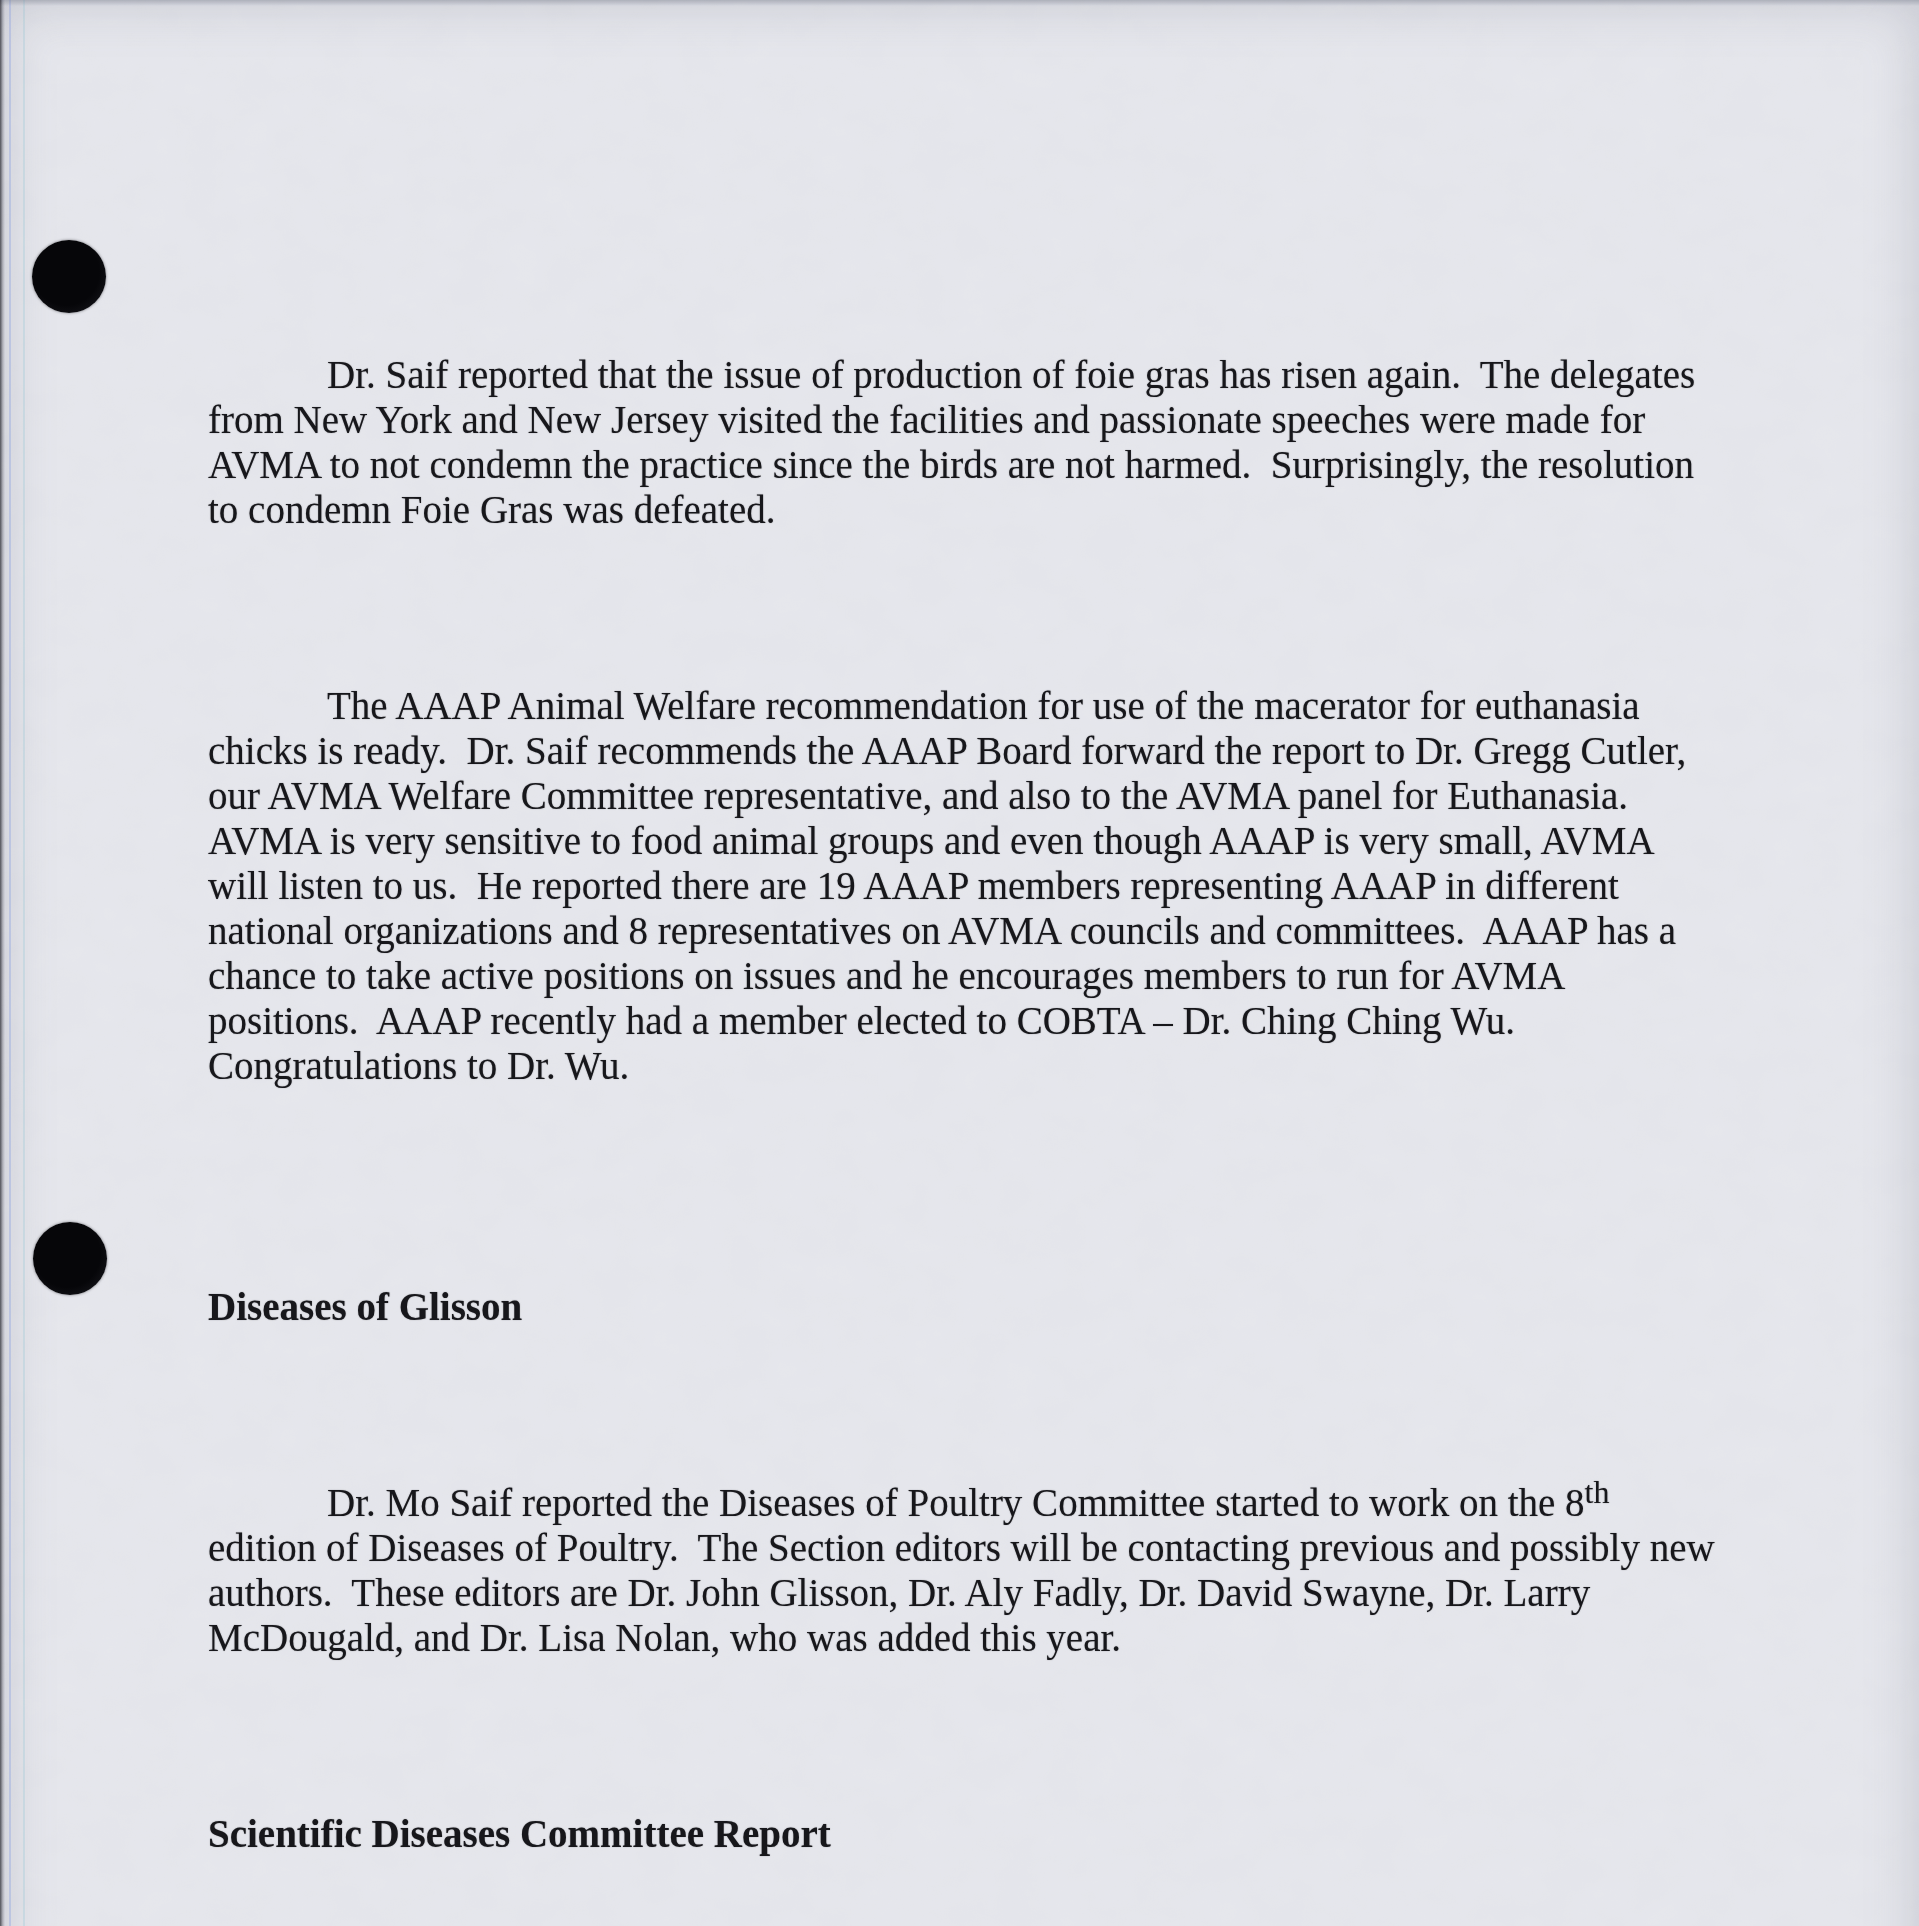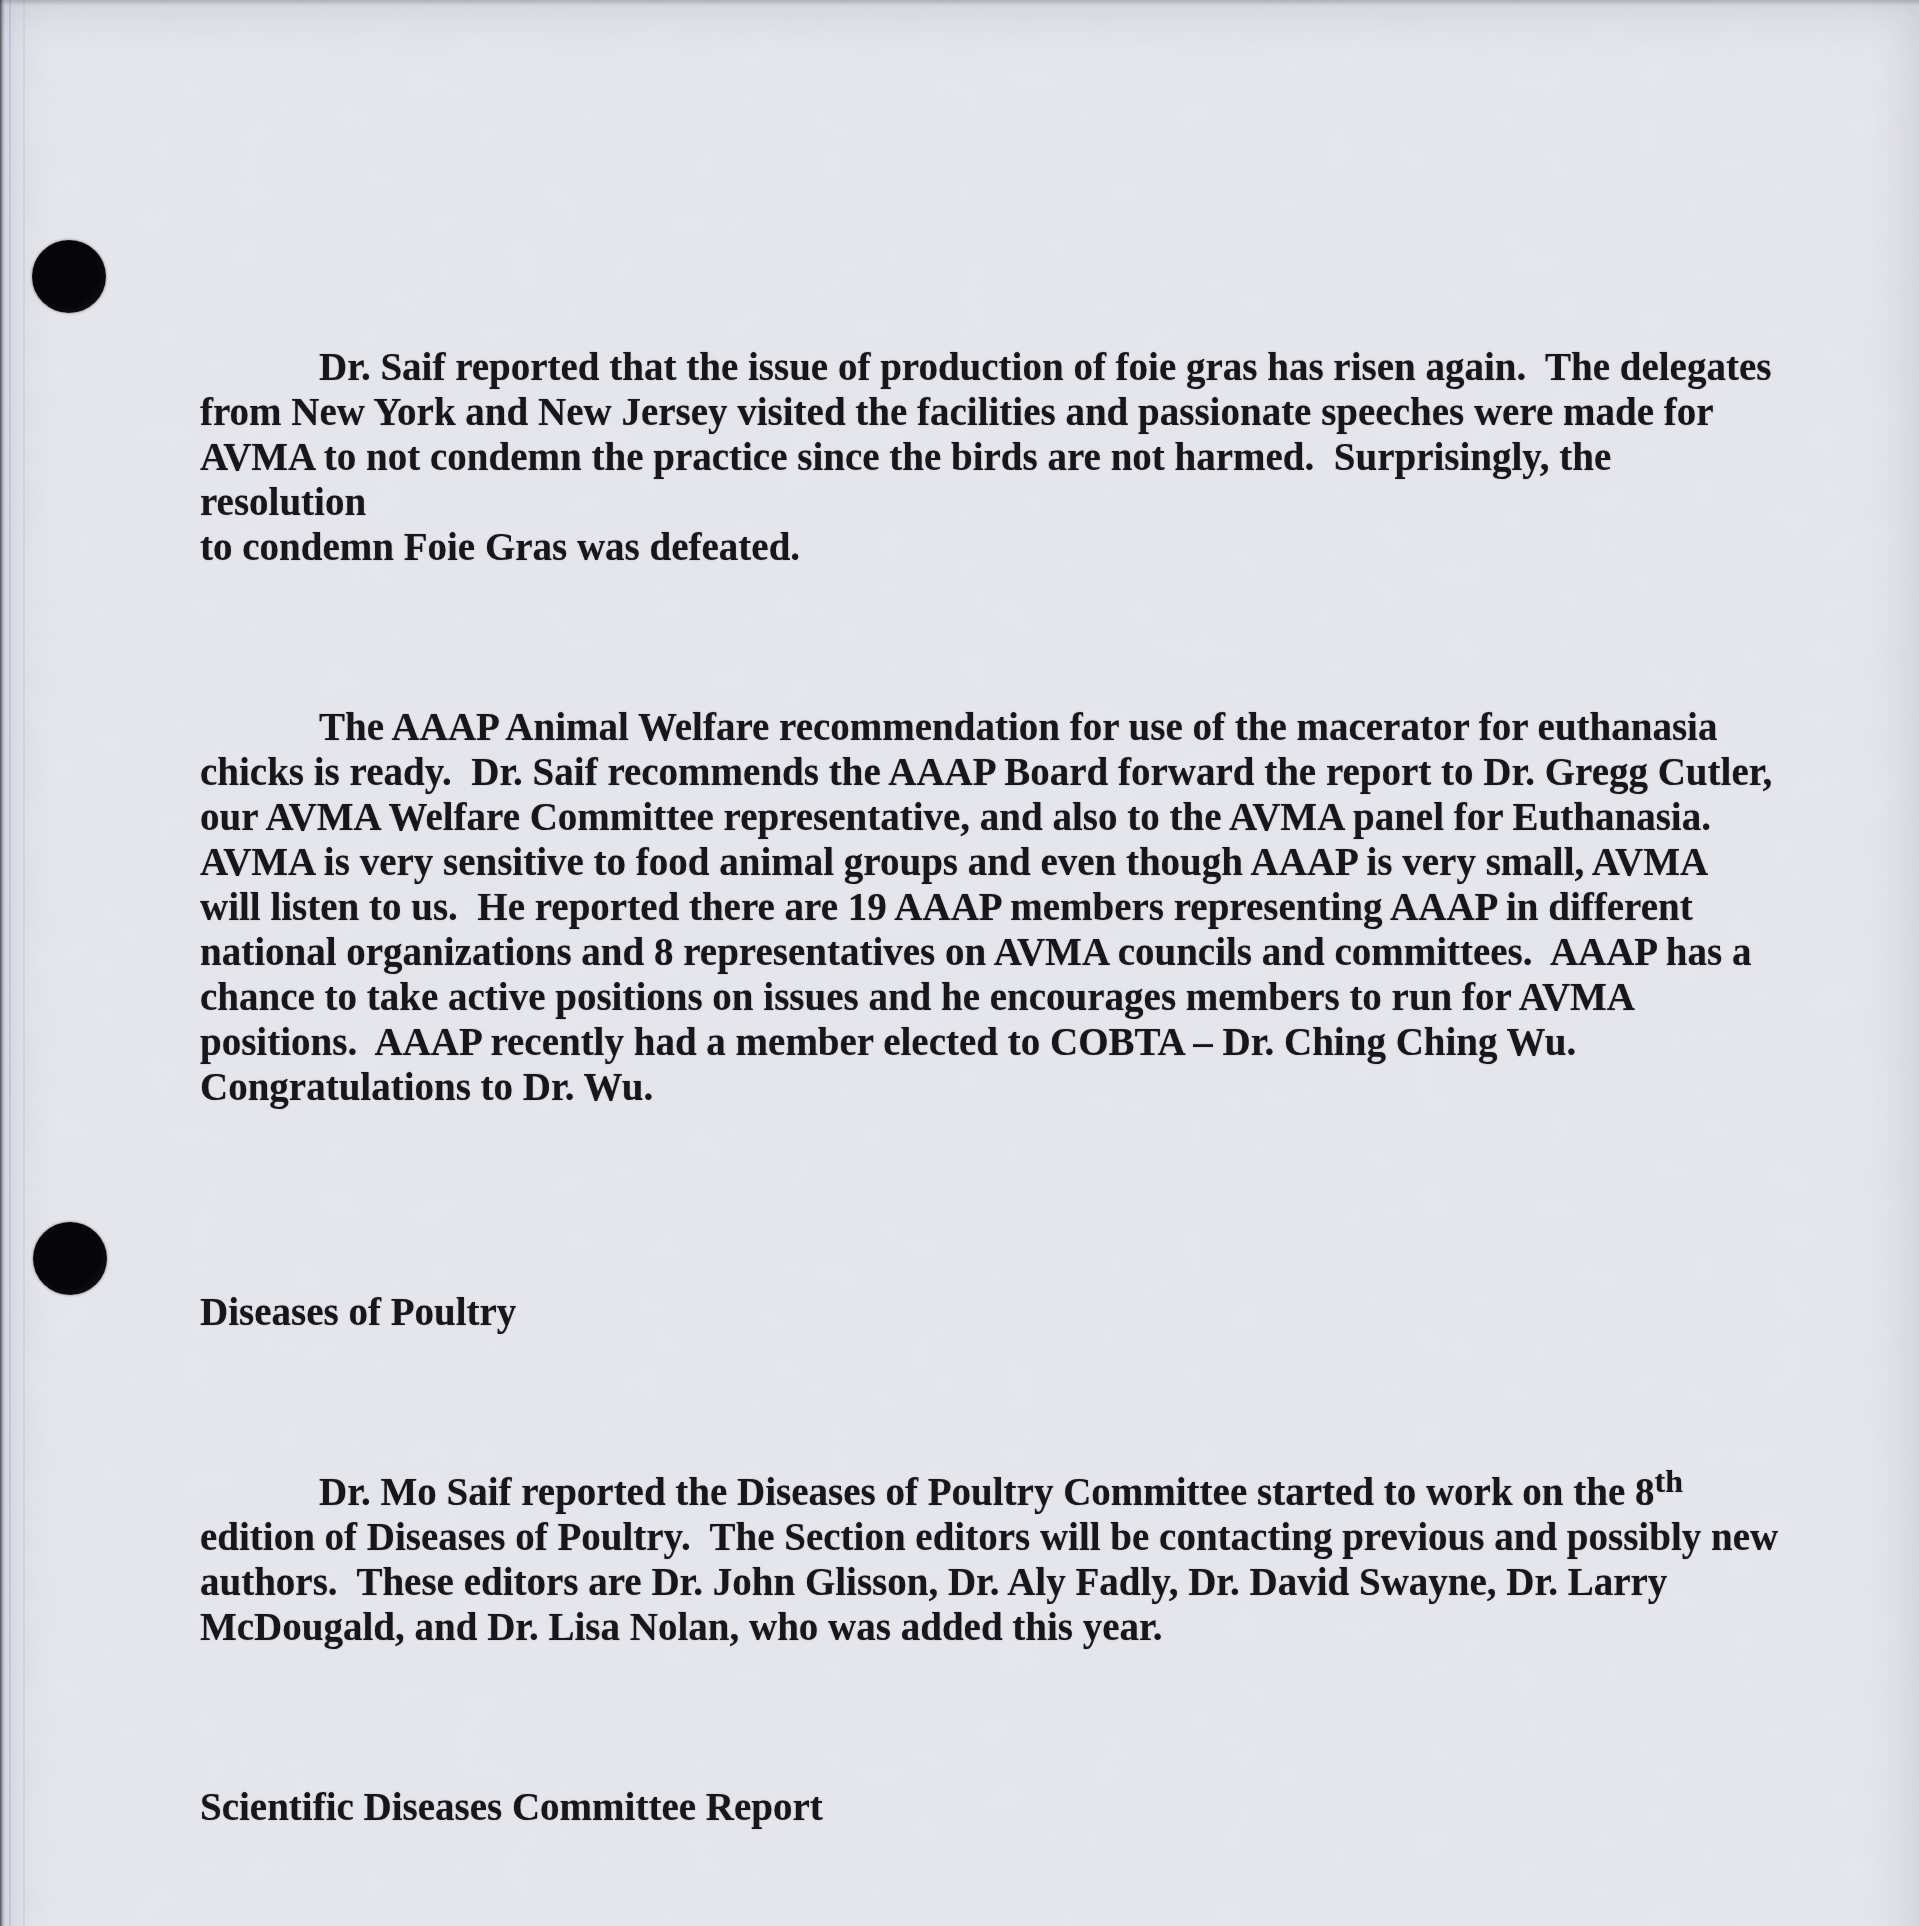--- a/index.html
+++ b/index.html
@@ -78,23 +78,22 @@
     width: 1579px;
     z-index: 1;
     color: #17171b;
     font-size: 39px;
     line-height: 45px;
     text-shadow: 0 0 1.2px rgba(28, 28, 34, 0.45);
     white-space: pre-wrap;
   }
   .text-column p,
   .text-column h2 {
-    margin: 0;
+    margin: 8px;
     padding: 0;
-    font-weight: bold;
   }
   .body-para {
     text-indent: 119px;
   }
   .section-heading {
     font-size: 39px;
     line-height: 45px;
     font-weight: 700;
     text-indent: 0;
   }
@@ -133,21 +132,21 @@
 chicks is ready.  Dr. Saif recommends the AAAP Board forward the report to Dr. Gregg Cutler,
 our AVMA Welfare Committee representative, and also to the AVMA panel for Euthanasia.
 AVMA is very sensitive to food animal groups and even though AAAP is very small, AVMA
 will listen to us.  He reported there are 19 AAAP members representing AAAP in different
 national organizations and 8 representatives on AVMA councils and committees.  AAAP has a
 chance to take active positions on issues and he encourages members to run for AVMA
 positions.  AAAP recently had a member elected to COBTA – Dr. Ching Ching Wu.
 Congratulations to Dr. Wu.</p>
 
 
-    <h2 class="section-heading m-h1">Diseases of Poultry</h2>
+    <h2 class="section-heading m-h1">Diseases of Glisson</h2>
 
     <p class="body-para m-p4"><span>Dr. Mo Saif reported the Diseases of Poultry Committee started to work on the 8</span><sup class="ordinal">th</sup><span>
 edition of Diseases of Poultry.  The Section editors will be contacting previous and possibly new
 authors.  These editors are Dr. John Glisson, Dr. Aly Fadly, Dr. David Swayne, Dr. Larry
 McDougald, and Dr. Lisa Nolan, who was added this year.</span></p>
 
     <h2 class="section-heading m-h2">Scientific Diseases Committee Report</h2>
 
     
 

